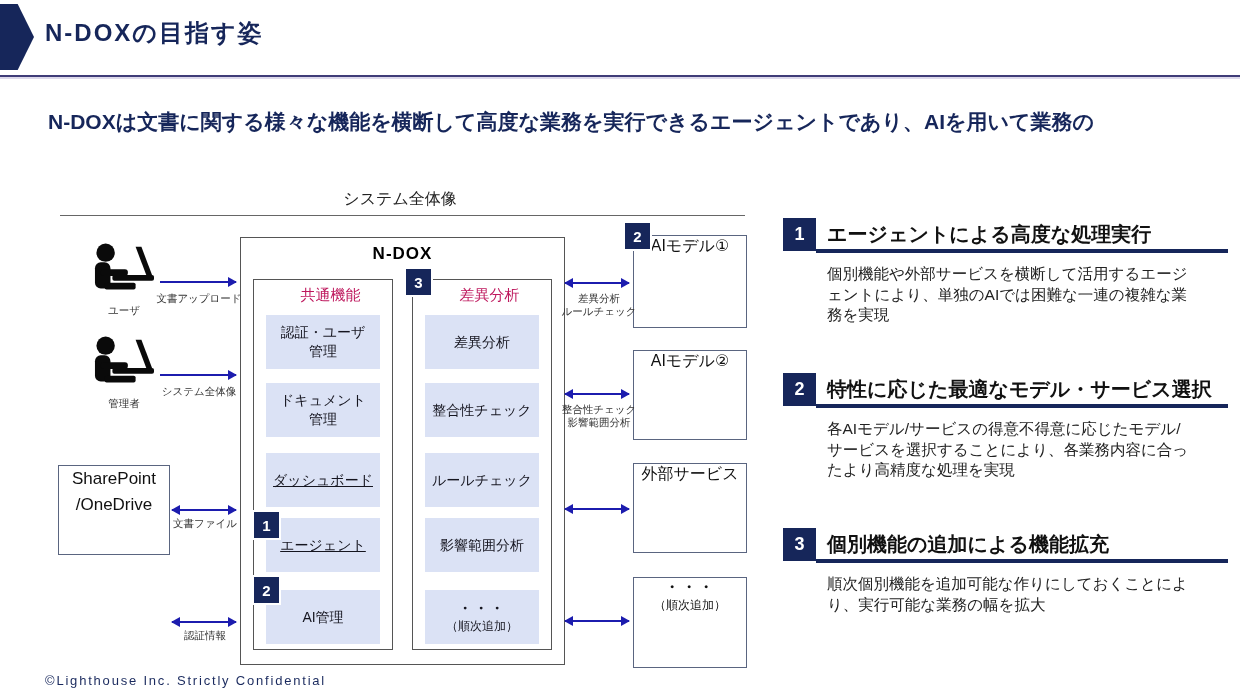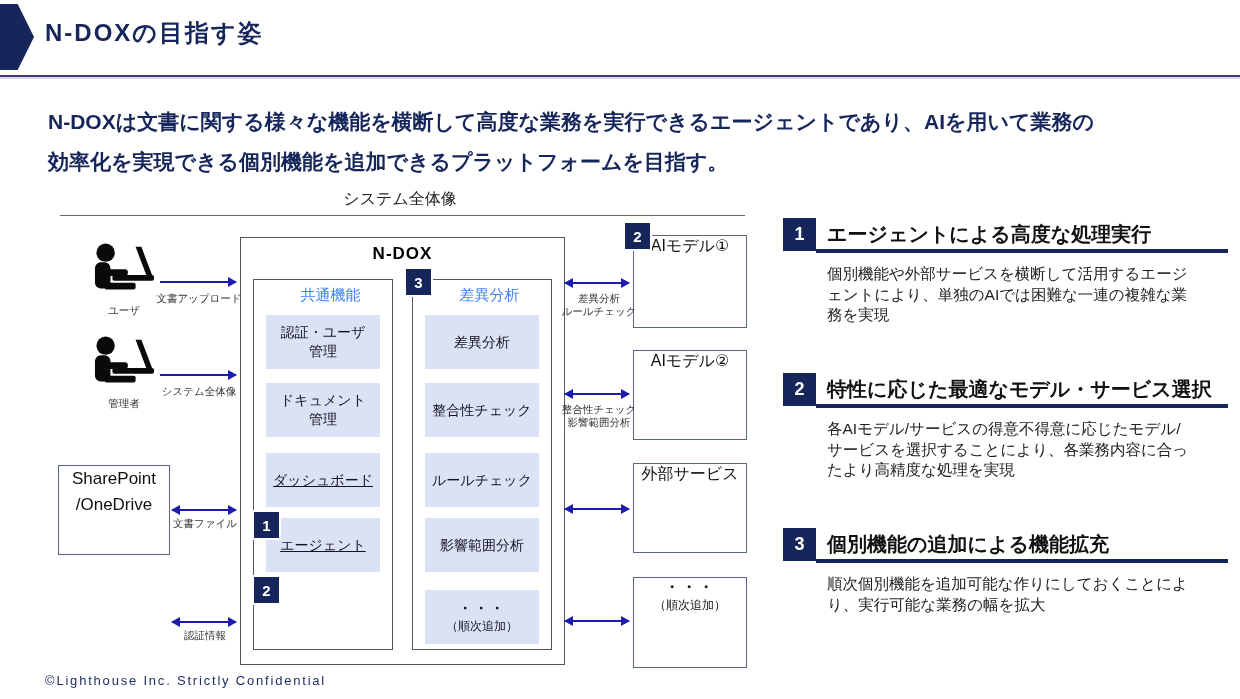--- a/index.html
+++ b/index.html
@@ -40,21 +40,21 @@
   .harrow.double::before { content:''; position:absolute; left:-1px; top:-4px; width:0; height:0;
                    border-right:9px solid #1c1cae; border-top:5px solid transparent;
                    border-bottom:5px solid transparent; }
 
   
   .ndox { position:absolute; left:240px; top:237px; width:325px; height:428px;
           border:1.5px solid #555; background:#fff; }
   .ndox-title { position:absolute; left:240px; top:244px; width:325px; text-align:center;
                 font-size:17px; font-weight:bold; color:#000; letter-spacing:1px; }
   .inner-col { position:absolute; top:279px; width:140px; height:371px; border:1px solid #555; background:#fff; }
-  .col-header { position:absolute; top:286px; width:155px; text-align:center; font-size:15px; color:#3b82f6; }
+  .col-header { position:absolute; top:286px; width:155px; text-align:center; font-size:15px; color:#be185d; }
   .fbox { position:absolute; width:114px; height:54px; background:#dbe2f5; display:flex;
           flex-direction:column; align-items:center; justify-content:center; text-align:center;
           font-size:14px; color:#15151f; line-height:1.35; }
   .badge { position:absolute; width:25px; height:26px; background:#16265a; color:#fff;
            font-size:15px; font-weight:bold; display:flex; align-items:center; justify-content:center;
            box-shadow:0 0 0 2px #fff; z-index:5; }
   .dots { font-weight:bold; letter-spacing:2px; font-size:14px; }
   .dots-sub { font-size:12px; }
 
   
@@ -79,21 +79,20 @@
 <body>
 
 <div id="page">
 
   <div class="chevron"></div>
   <div class="page-title">N-DOXの目指す姿</div>
   <div class="header-rule"></div>
 
   <div class="lead">
     <div>N-DOXは文書に関する様々な機能を横断して高度な業務を実行できるエージェントであり、AIを用いて業務の</div>
-    <div>効率化を実現できる個別機能を追加できるプラットフォームを目指す。</div>
   </div>
 
   <div class="diag-title">システム全体像</div>
   <div class="diag-rule"></div>
 
   <div class="person" style="left:85px; top:243px;">
     <svg viewBox="0 0 80 62">
         <circle cx="21" cy="10" r="9.5"></circle>
         <rect x="10" y="20" width="16" height="27" rx="6"></rect>
         <rect x="16" y="27" width="28" height="7" rx="3"></rect>
@@ -145,20 +144,23 @@
     <span>管理</span>
   </div>
   <div class="fbox" style="left:266px; top:453px;text-decoration:underline;">
     <span>ダッシュボード</span>
   </div>
   <div class="badge" style="left:254px; top:512px;">1</div>
   <div class="fbox" style="left:266px; top:518px;text-decoration:underline;">
     <span>エージェント</span>
   </div>
   <div class="badge" style="left:254px; top:577px;">2</div>
+  <div class="fbox" style="left:266px; top:590px;">
+    <span>AI管理</span>
+  </div>
 
   <div class="inner-col" style="left:412px;"></div>
   <div class="badge" style="left:406px; top:269px;">3</div>
   <div class="col-header" style="left:412px;">差異分析</div>
 
   <div class="fbox" style="left:425px; top:315px;">
     <span>差異分析</span>
   </div>
   <div class="fbox" style="left:425px; top:383px;">
     <span>整合性チェック</span>

